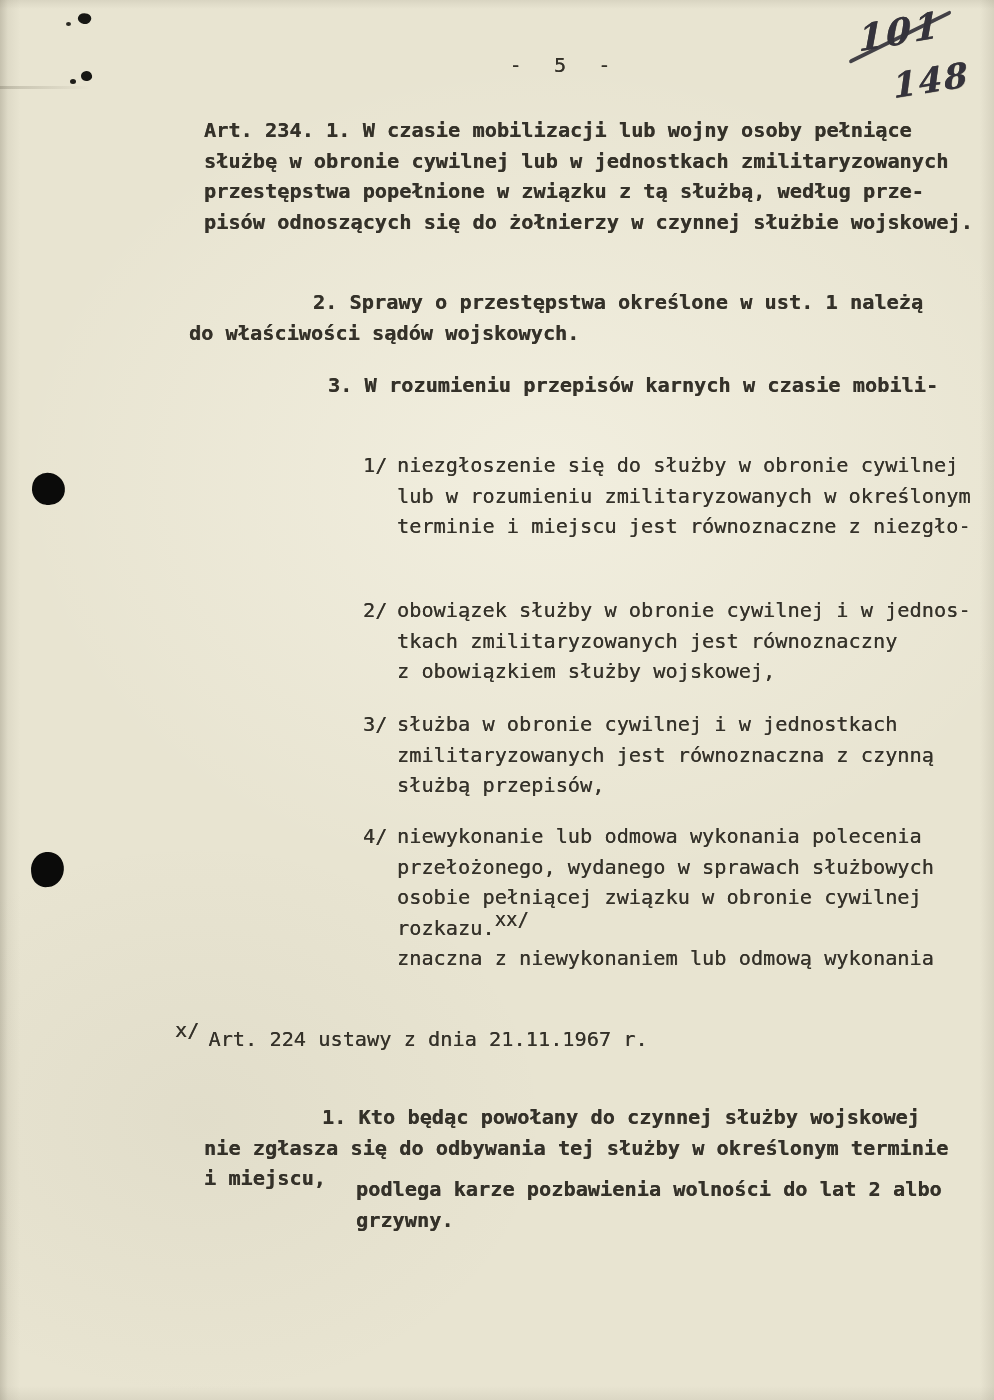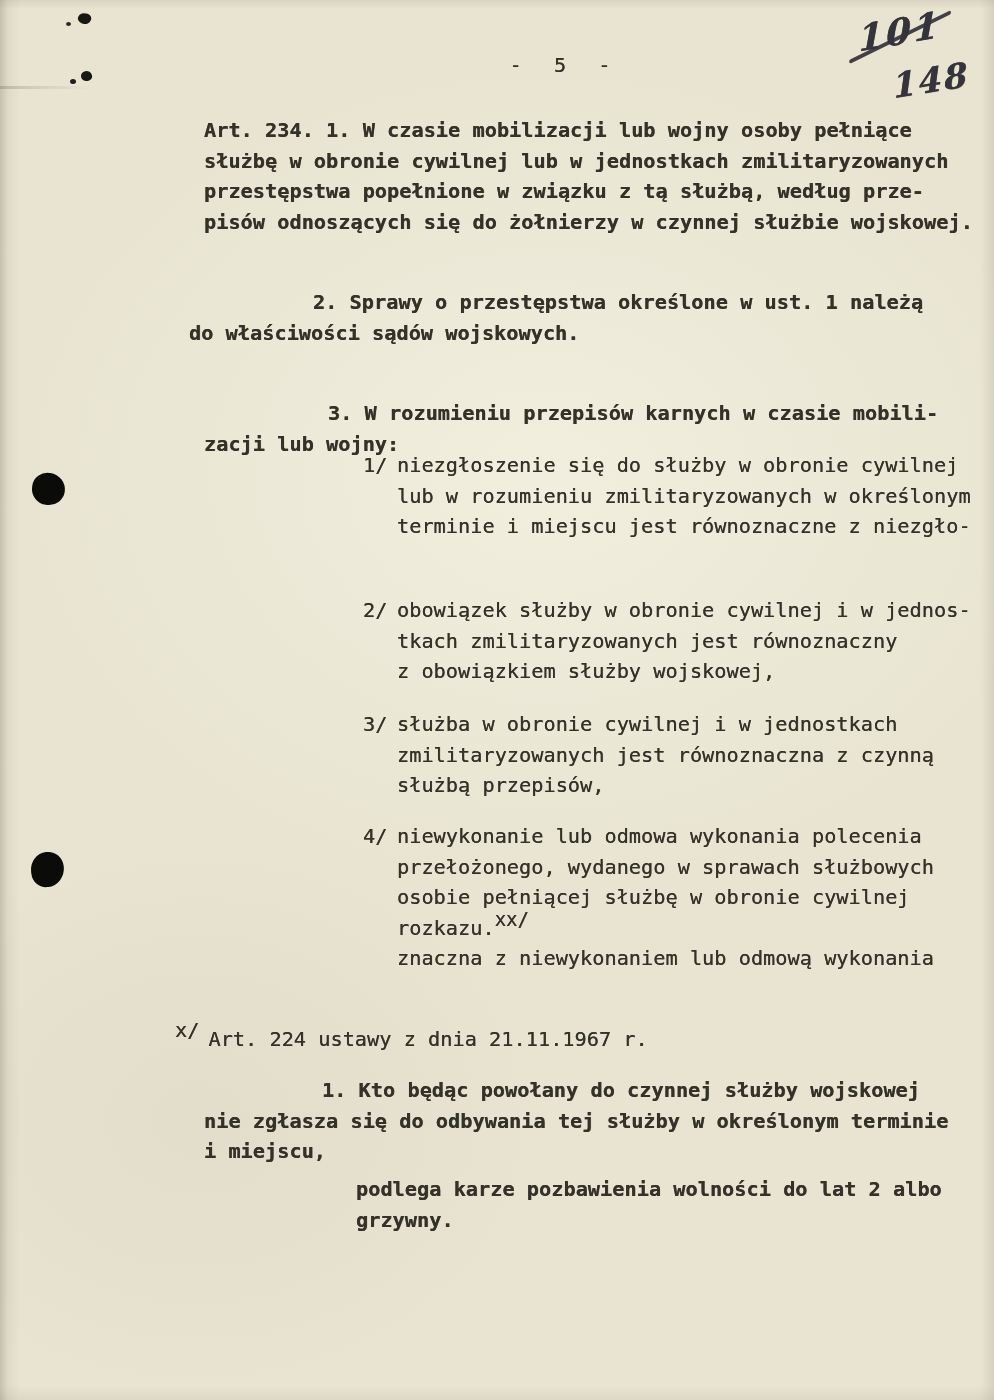--- a/index.html
+++ b/index.html
@@ -79,23 +79,22 @@
     <div class="line">służbę w obronie cywilnej lub w jednostkach zmilitaryzowanych</div>
     <div class="line">przestępstwa popełnione w związku z tą służbą, według prze-</div>
     <div class="line">pisów odnoszących się do żołnierzy w czynnej służbie wojskowej.</div>
   </div>
 
   <div class="block" style="left:189px;top:287px;">
     <div class="line indent-p">2. Sprawy o przestępstwa określone w ust. 1 należą</div>
     <div class="line">do właściwości sądów wojskowych.</div>
   </div>
 
-  <div class="block" style="left:204px;top:370px;margin-top:28px;">
+  <div class="block" style="left:204px;top:370px;">
     <div class="line indent-p">3. W rozumieniu przepisów karnych w czasie mobili-</div>
-    <div class="line">zacji lub wojny:</div>
   </div>
 
   <div class="item" style="top:450px;">
     <span class="marker">1/</span>
     <div>
       <div class="line">niezgłoszenie się do służby w obronie cywilnej</div>
       <div class="line">lub w rozumieniu zmilitaryzowanych w określonym</div>
       <div class="line">terminie i miejscu jest równoznaczne z niezgło-</div>
     </div>
   </div>
@@ -116,32 +115,32 @@
       <div class="line">zmilitaryzowanych jest równoznaczna z czynną</div>
       <div class="line">służbą przepisów,</div>
     </div>
   </div>
 
   <div class="item" style="top:821px;">
     <span class="marker">4/</span>
     <div>
       <div class="line">niewykonanie lub odmowa wykonania polecenia</div>
       <div class="line">przełożonego, wydanego w sprawach służbowych</div>
-      <div class="line">osobie pełniącej służbę w obronie cywilnej</div>
+      <div class="line">osobie pełniącej związku w obronie cywilnej</div>
       <div class="line"><span>rozkazu.</span><span class="supref">xx/</span></div>
       <div class="line">znaczna z niewykonaniem lub odmową wykonania</div>
     </div>
   </div>
 
   <div class="fnref-line">
     <span class="fnmarker">x/</span>
     <span>Art. 224 ustawy z dnia 21.11.1967 r.</span>
   </div>
 
-  <div class="block" style="left:204px;top:1075px;">
+  <div class="block" style="left:204px;top:1102px;">
     <div class="line indent-fn">1. Kto będąc powołany do czynnej służby wojskowej</div>
     <div class="line">nie zgłasza się do odbywania tej służby w określonym terminie</div>
     <div class="line">i miejscu,</div>
   </div>
 
   <div class="block" style="left:356px;top:1174px;">
     <div class="line">podlega karze pozbawienia wolności do lat 2 albo</div>
     <div class="line">grzywny.</div>
   </div>
 

